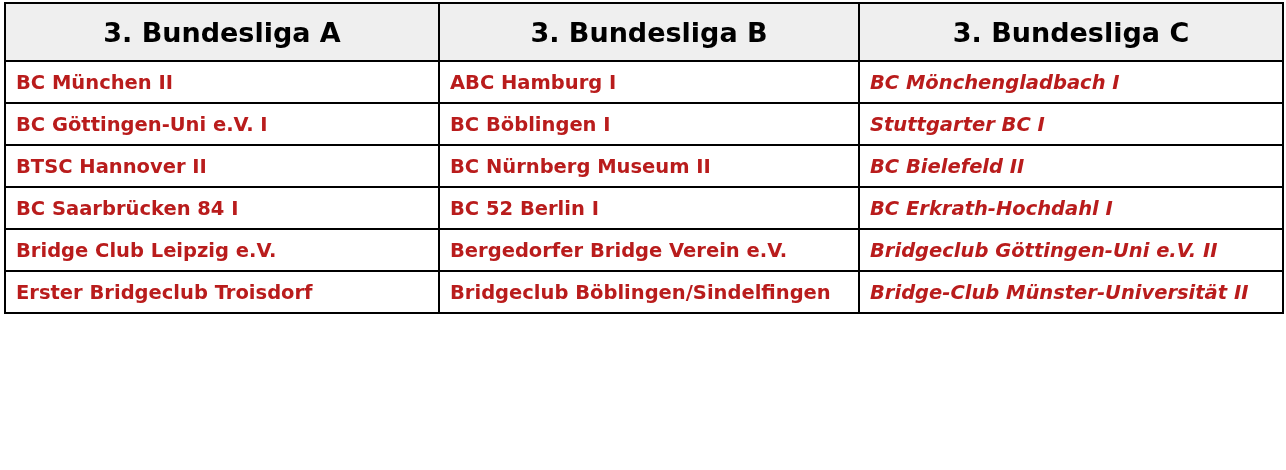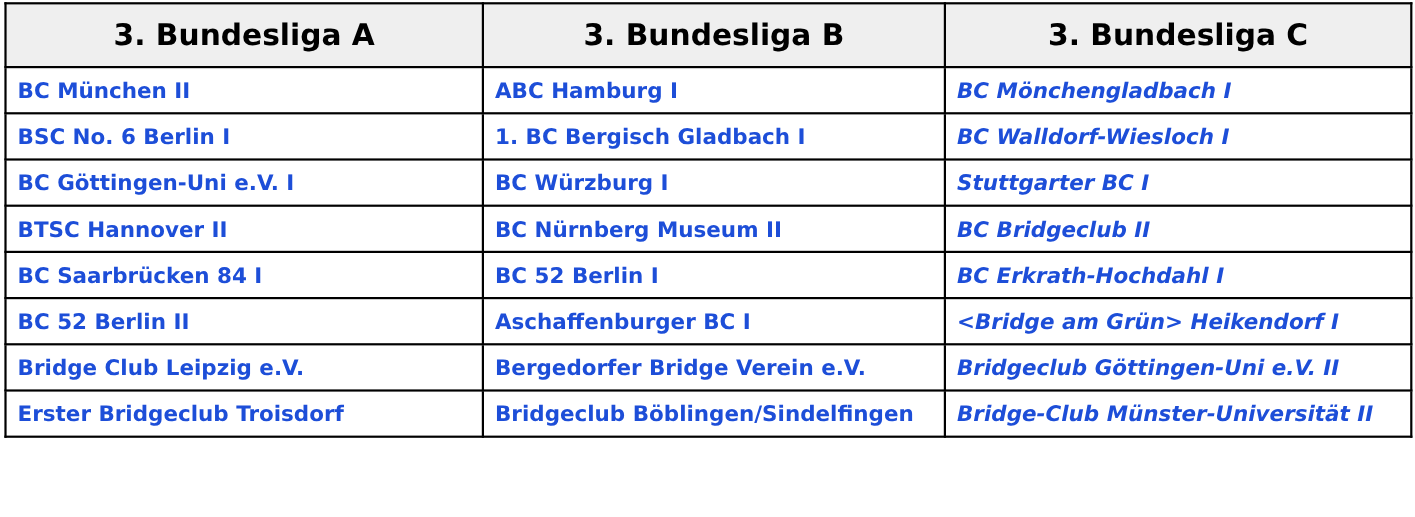--- a/index.html
+++ b/index.html
@@ -39,21 +39,21 @@
     color: #000000;
     letter-spacing: 0px;
   }
   table.league-table td {
     border: 2px solid #000000;
     font-size: 19.5px;
     font-weight: bold;
     text-align: left;
     height: 40px;
     padding: 0 24px 0 10px;
-    color: #1d4ed8;
+    color: #b91c1c;
     white-space: nowrap;
     overflow: hidden;
   }
   table.league-table tr.data-row td.col-0 { padding-left: 10px; }
   table.league-table tr.data-row td.col-1 { padding-left: 10px; }
   table.league-table tr.data-row td.col-2 { padding-left: 10px; font-style: italic; }
 </style>
 </head>
 <body>
 
@@ -71,43 +71,33 @@
         <th>3. Bundesliga C</th>
       </tr>
     </thead>
     <tbody>
       <tr class="data-row">
         <td class="col-0">BC München II</td>
         <td class="col-1">ABC Hamburg I</td>
         <td class="col-2">BC Mönchengladbach I</td>
       </tr>
       <tr class="data-row">
-        <td class="col-0">BSC No. 6 Berlin I</td>
-        <td class="col-1">1. BC Bergisch Gladbach I</td>
-        <td class="col-2">BC Walldorf-Wiesloch I</td>
-      </tr>
-      <tr class="data-row">
         <td class="col-0">BC Göttingen-Uni e.V. I</td>
-        <td class="col-1">BC Würzburg I</td>
+        <td class="col-1">BC Böblingen I</td>
         <td class="col-2">Stuttgarter BC I</td>
       </tr>
       <tr class="data-row">
         <td class="col-0">BTSC Hannover II</td>
         <td class="col-1">BC Nürnberg Museum II</td>
-        <td class="col-2">BC Bridgeclub II</td>
+        <td class="col-2">BC Bielefeld II</td>
       </tr>
       <tr class="data-row">
         <td class="col-0">BC Saarbrücken 84 I</td>
         <td class="col-1">BC 52 Berlin I</td>
         <td class="col-2">BC Erkrath-Hochdahl I</td>
-      </tr>
-      <tr class="data-row">
-        <td class="col-0">BC 52 Berlin II</td>
-        <td class="col-1">Aschaffenburger BC I</td>
-        <td class="col-2">&lt;Bridge am Grün&gt; Heikendorf I</td>
       </tr>
       <tr class="data-row">
         <td class="col-0">Bridge Club Leipzig e.V.</td>
         <td class="col-1">Bergedorfer Bridge Verein e.V.</td>
         <td class="col-2">Bridgeclub Göttingen-Uni e.V. II</td>
       </tr>
       <tr class="data-row">
         <td class="col-0">Erster Bridgeclub Troisdorf</td>
         <td class="col-1">Bridgeclub Böblingen/Sindelfingen</td>
         <td class="col-2">Bridge-Club Münster-Universität II</td>

